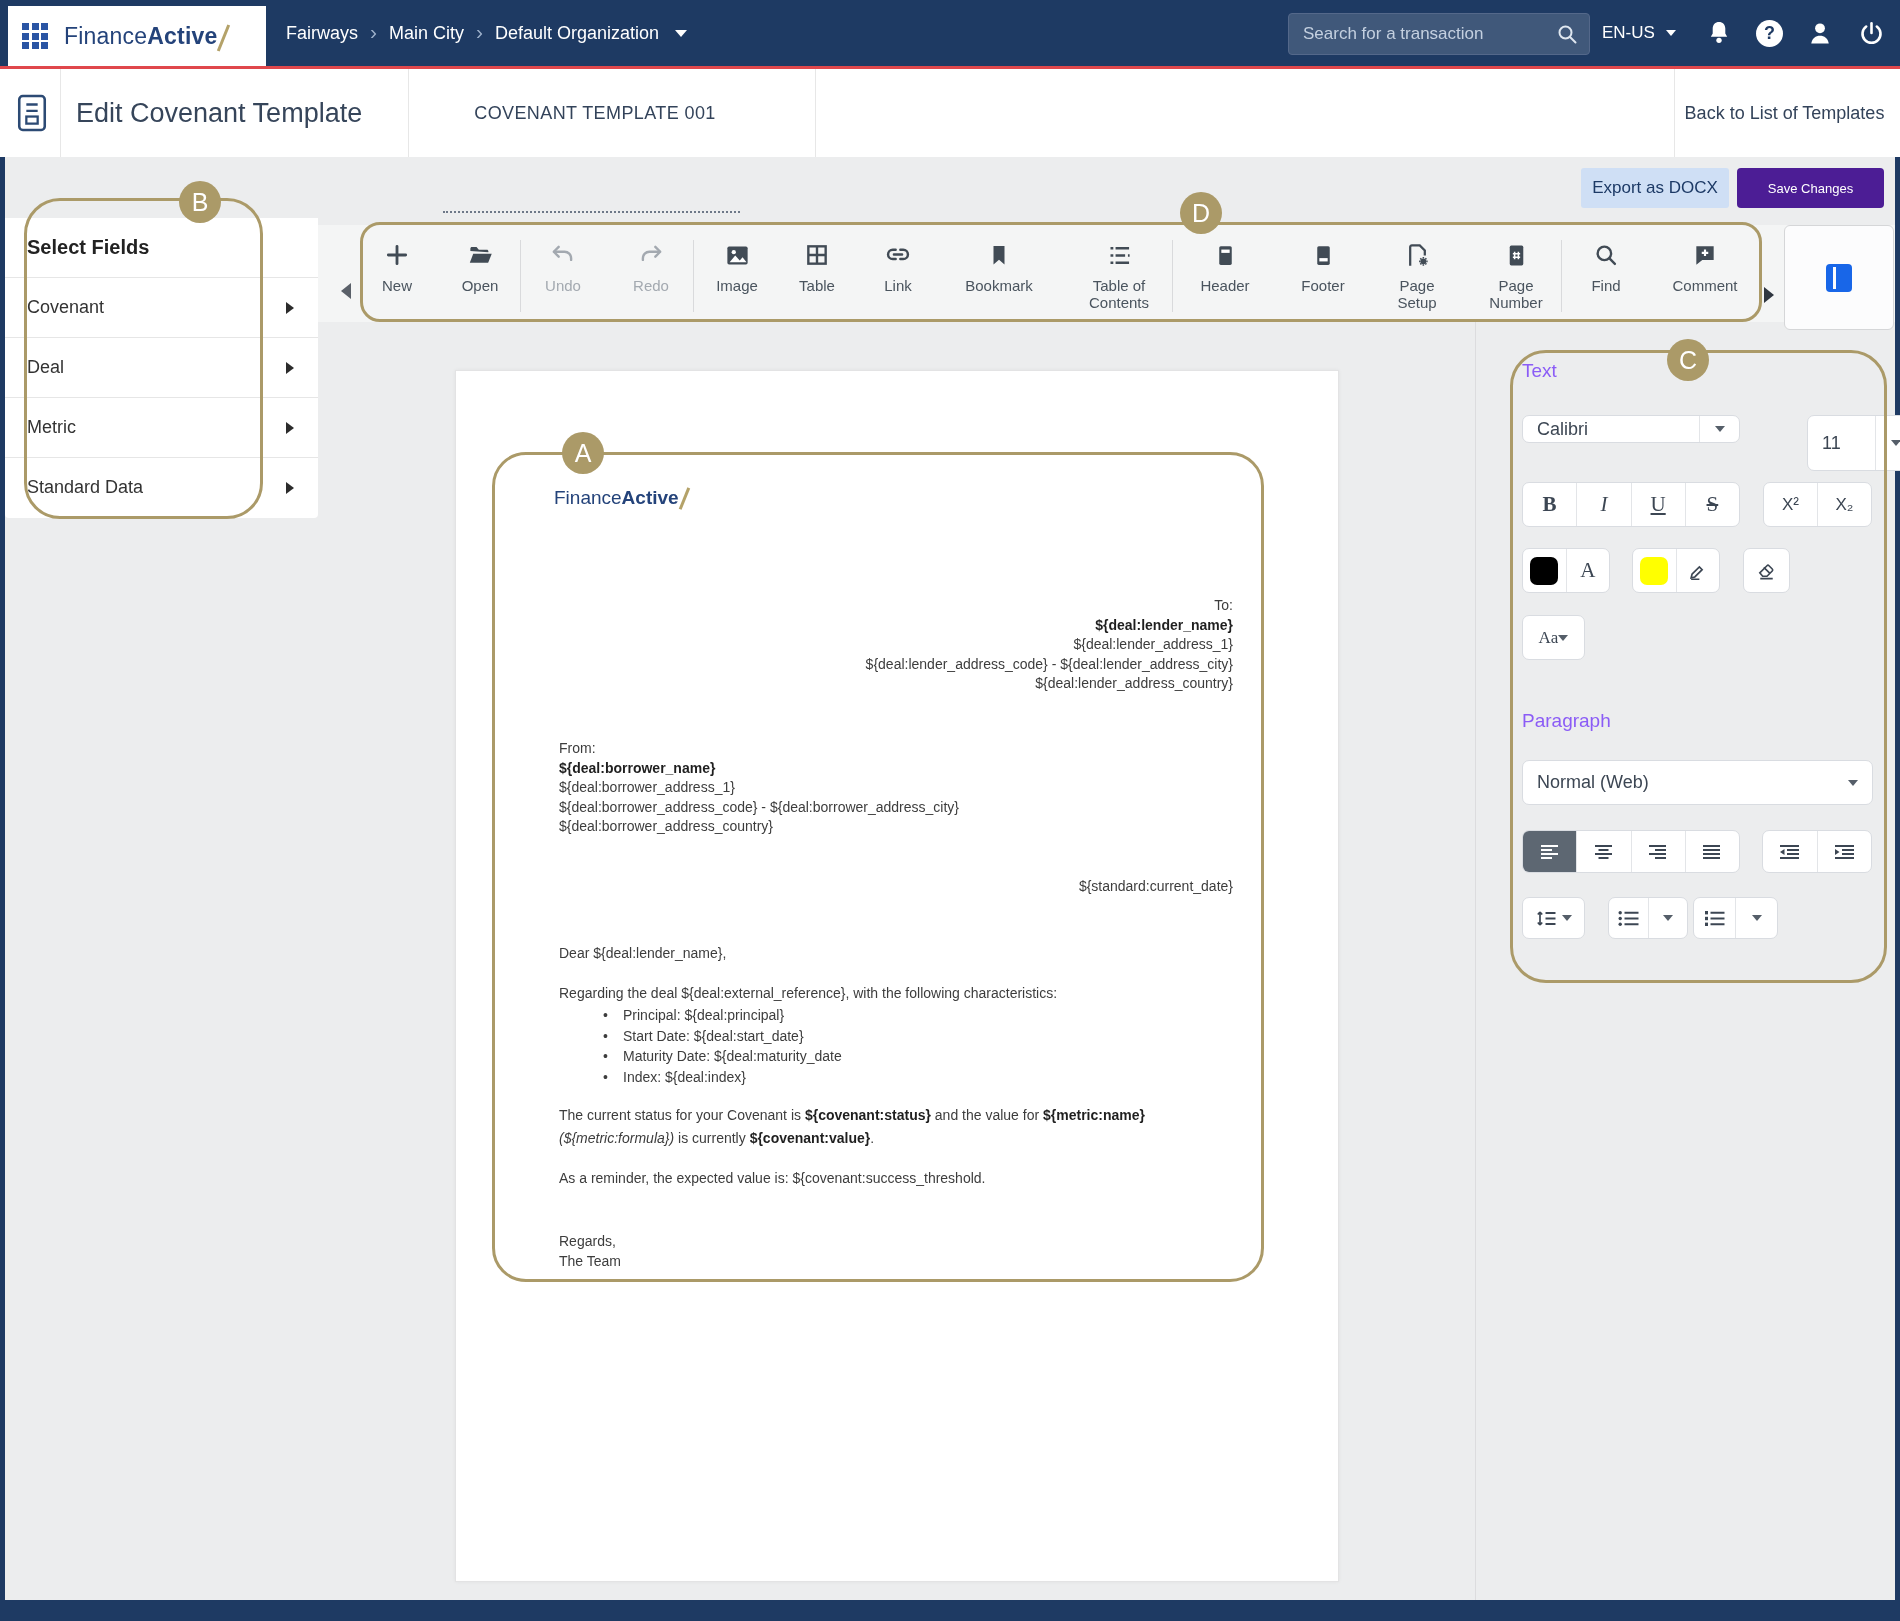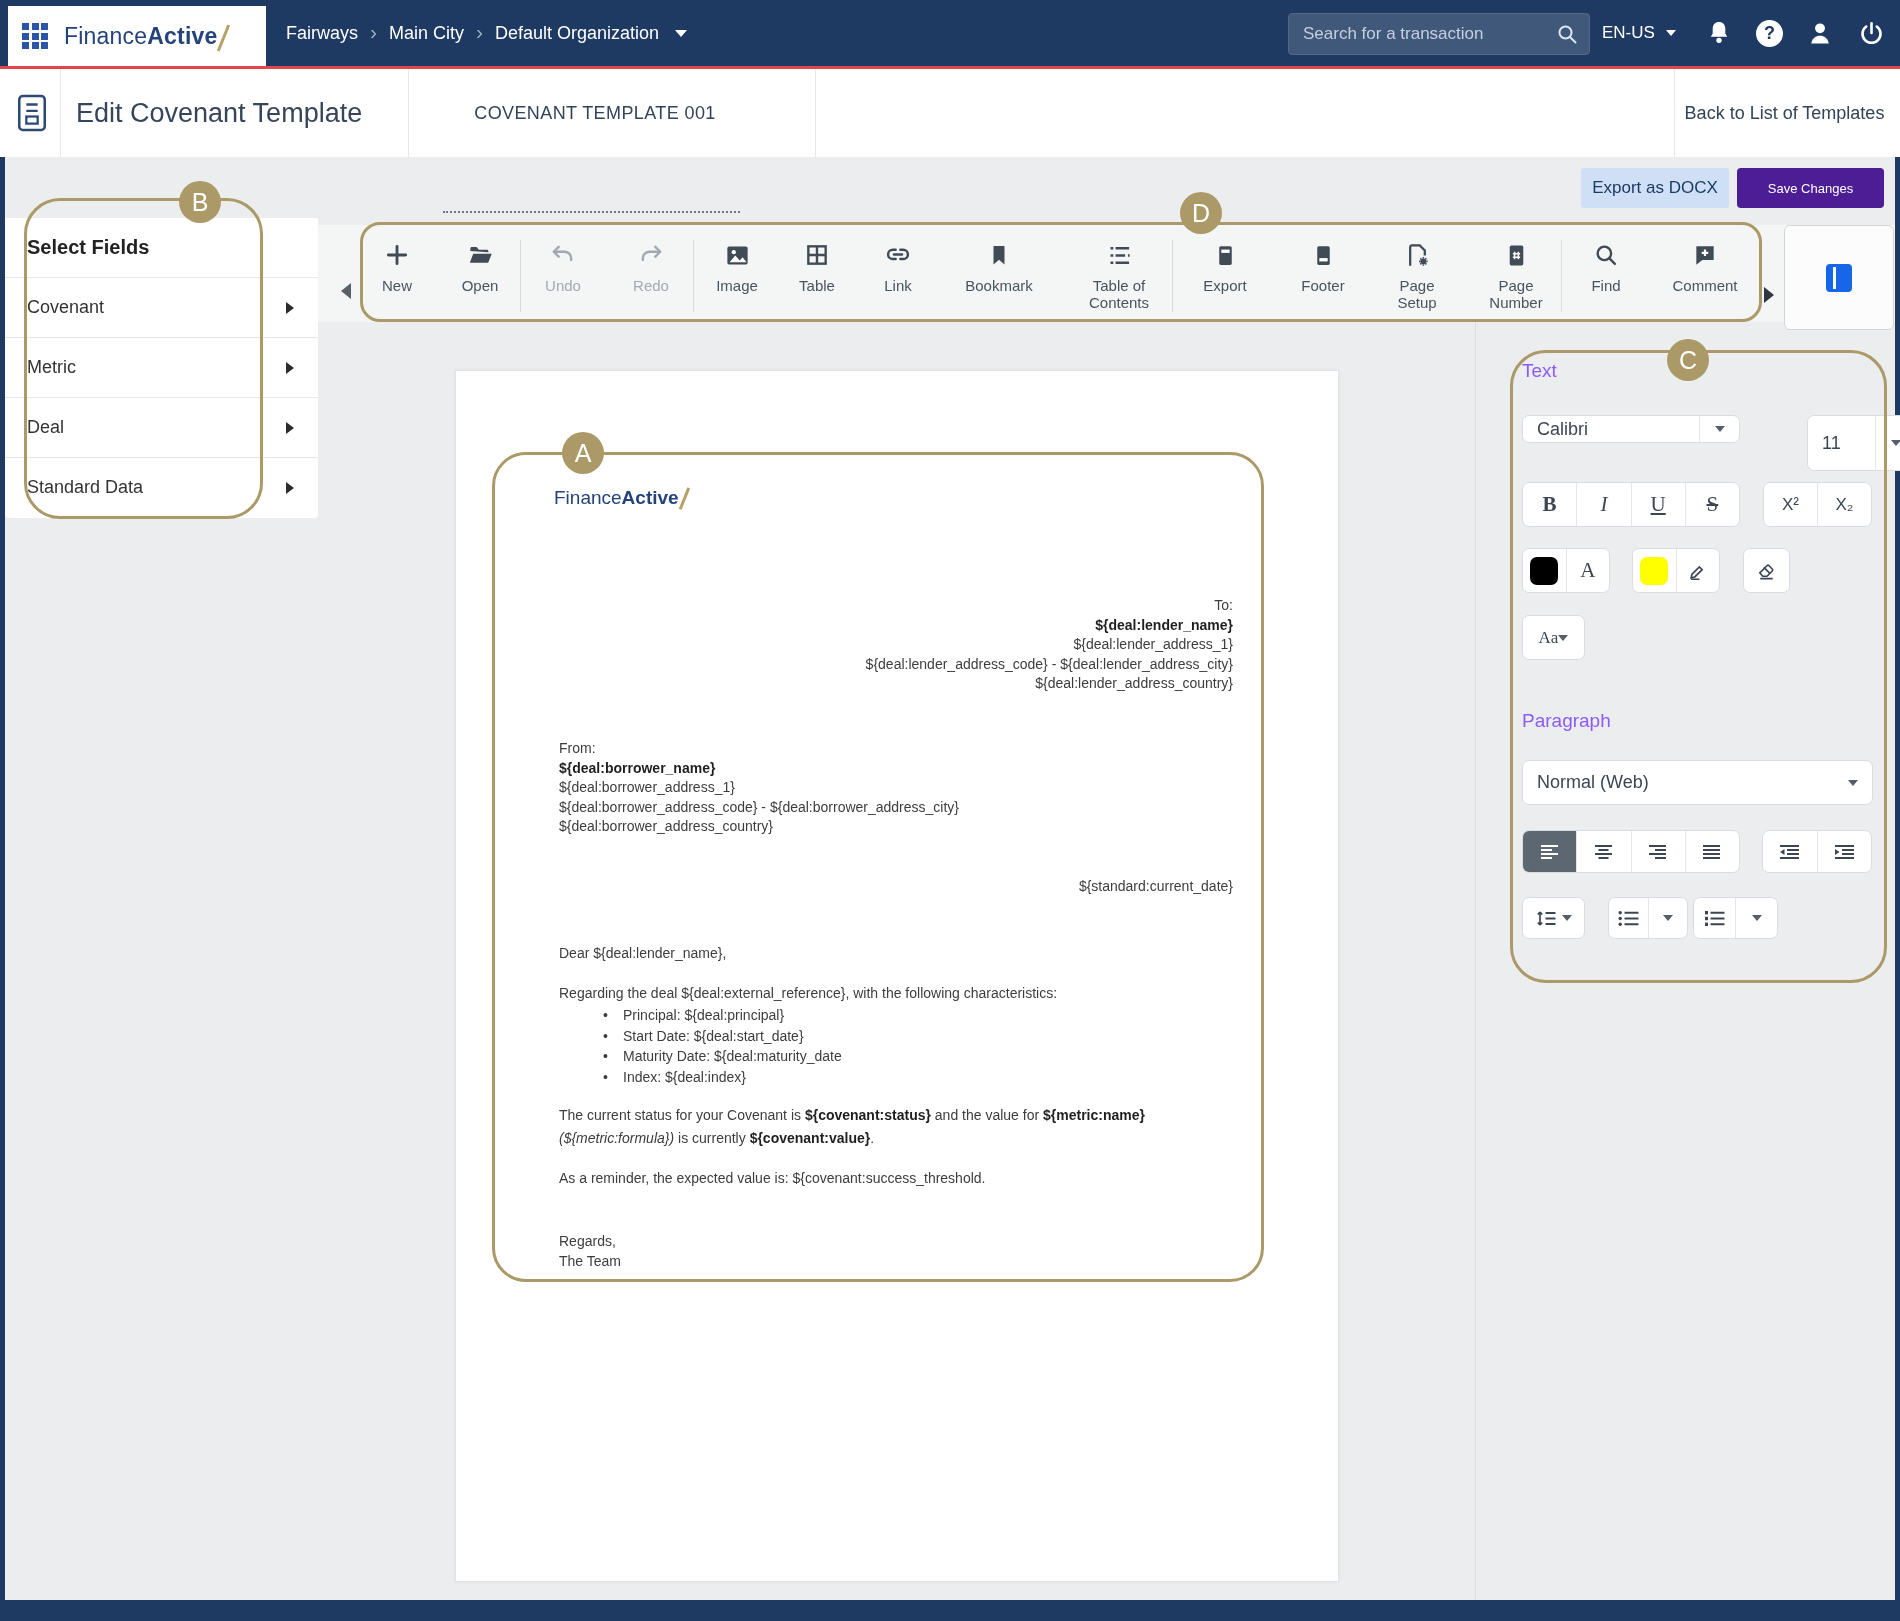--- a/index.html
+++ b/index.html
@@ -197,25 +197,25 @@
   <button class="btn-export">Export as DOCX</button>
   <button class="btn-save">Save Changes</button>
 
   <div class="sidebar">
     <div class="side-head">Select Fields</div>
     <div class="side-row">
       <span>Covenant</span>
       <span class="tri-r"></span>
     </div>
     <div class="side-row">
+      <span>Deal</span>
+      <span class="tri-r"></span>
+    </div>
+    <div class="side-row">
       <span>Metric</span>
-      <span class="tri-r"></span>
-    </div>
-    <div class="side-row">
-      <span>Deal</span>
       <span class="tri-r"></span>
     </div>
     <div class="side-row">
       <span>Standard Data</span>
       <span class="tri-r"></span>
     </div>
   </div>
 
   <div class="toolstrip"></div>
   <span class="chev-l"></span>
@@ -301,21 +301,21 @@
     <span class="tblbl">Table of Contents</span>
   </div>
   <div class="tb-sep" style="left:1172px"></div>
   <div class="tbi" style="left:1183px">
     <span class="tbico">
         <svg width="25" height="25" viewBox="0 0 24 24">
           <rect x="6" y="3" width="12" height="18" rx="1.5" fill="#414b55"></rect>
           <rect x="8" y="6.3" width="8" height="3.2" fill="#fff"></rect>
         </svg>
       </span>
-    <span class="tblbl">Export</span>
+    <span class="tblbl">Header</span>
   </div>
   <div class="tbi" style="left:1281px">
     <span class="tbico">
         <svg width="25" height="25" viewBox="0 0 24 24">
           <rect x="6" y="3" width="12" height="18" rx="1.5" fill="#414b55"></rect>
           <rect x="8" y="14.5" width="8" height="3.2" fill="#fff"></rect>
         </svg>
       </span>
     <span class="tblbl">Footer</span>
   </div>

